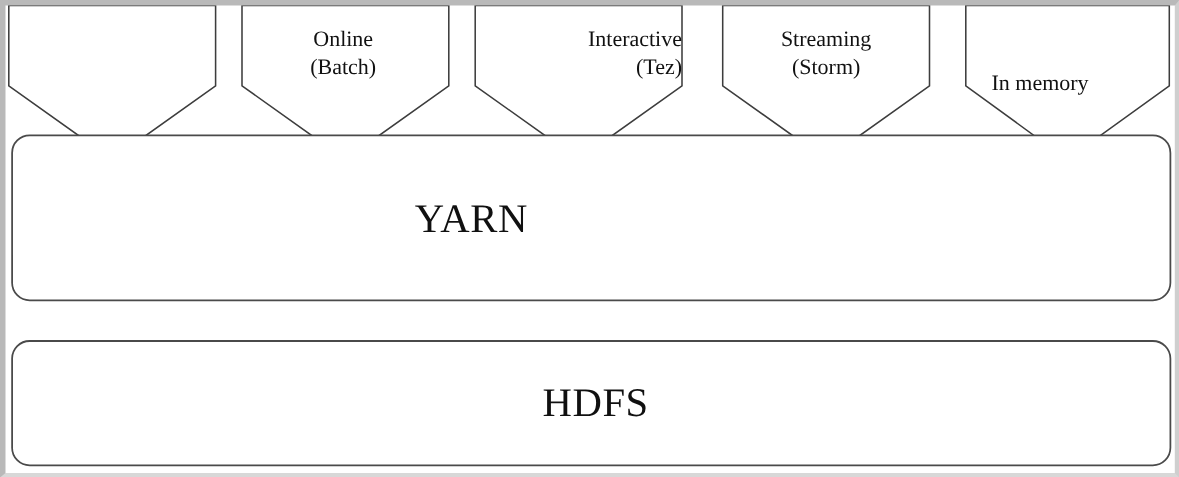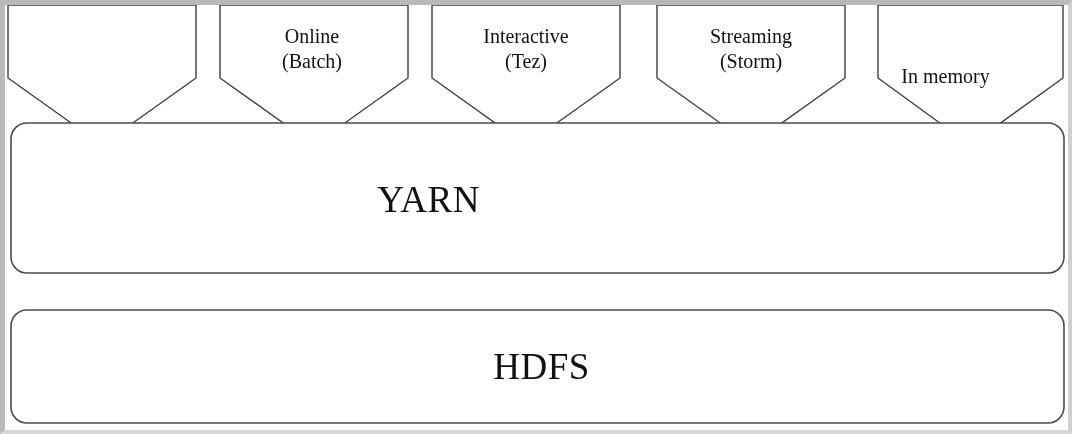--- a/index.html
+++ b/index.html
@@ -90,21 +90,21 @@
 
     <rect class="box-stroke" x="11" y="310" width="1053" height="113" rx="16" ry="16"></rect>
   </svg>
 
 
   <div class="pent-label" style="left:220px; top:24px; width:184px;">
     <div>Online</div>
     <div>(Batch)</div>
   </div>
 
-  <div class="pent-label" style="left:432px; top:24px; width:188px;">
+  <div class="pent-label" style="left:432px; top:24px; width:188px;text-align:right;">
     <div>Interactive</div>
     <div>(Tez)</div>
   </div>
 
   <div class="pent-label" style="left:657px; top:24px; width:188px;">
     <div>Streaming</div>
     <div>(Storm)</div>
   </div>
 
   <div class="pent-label" style="left:853px; top:24px; width:185px;margin-top:40px;">

